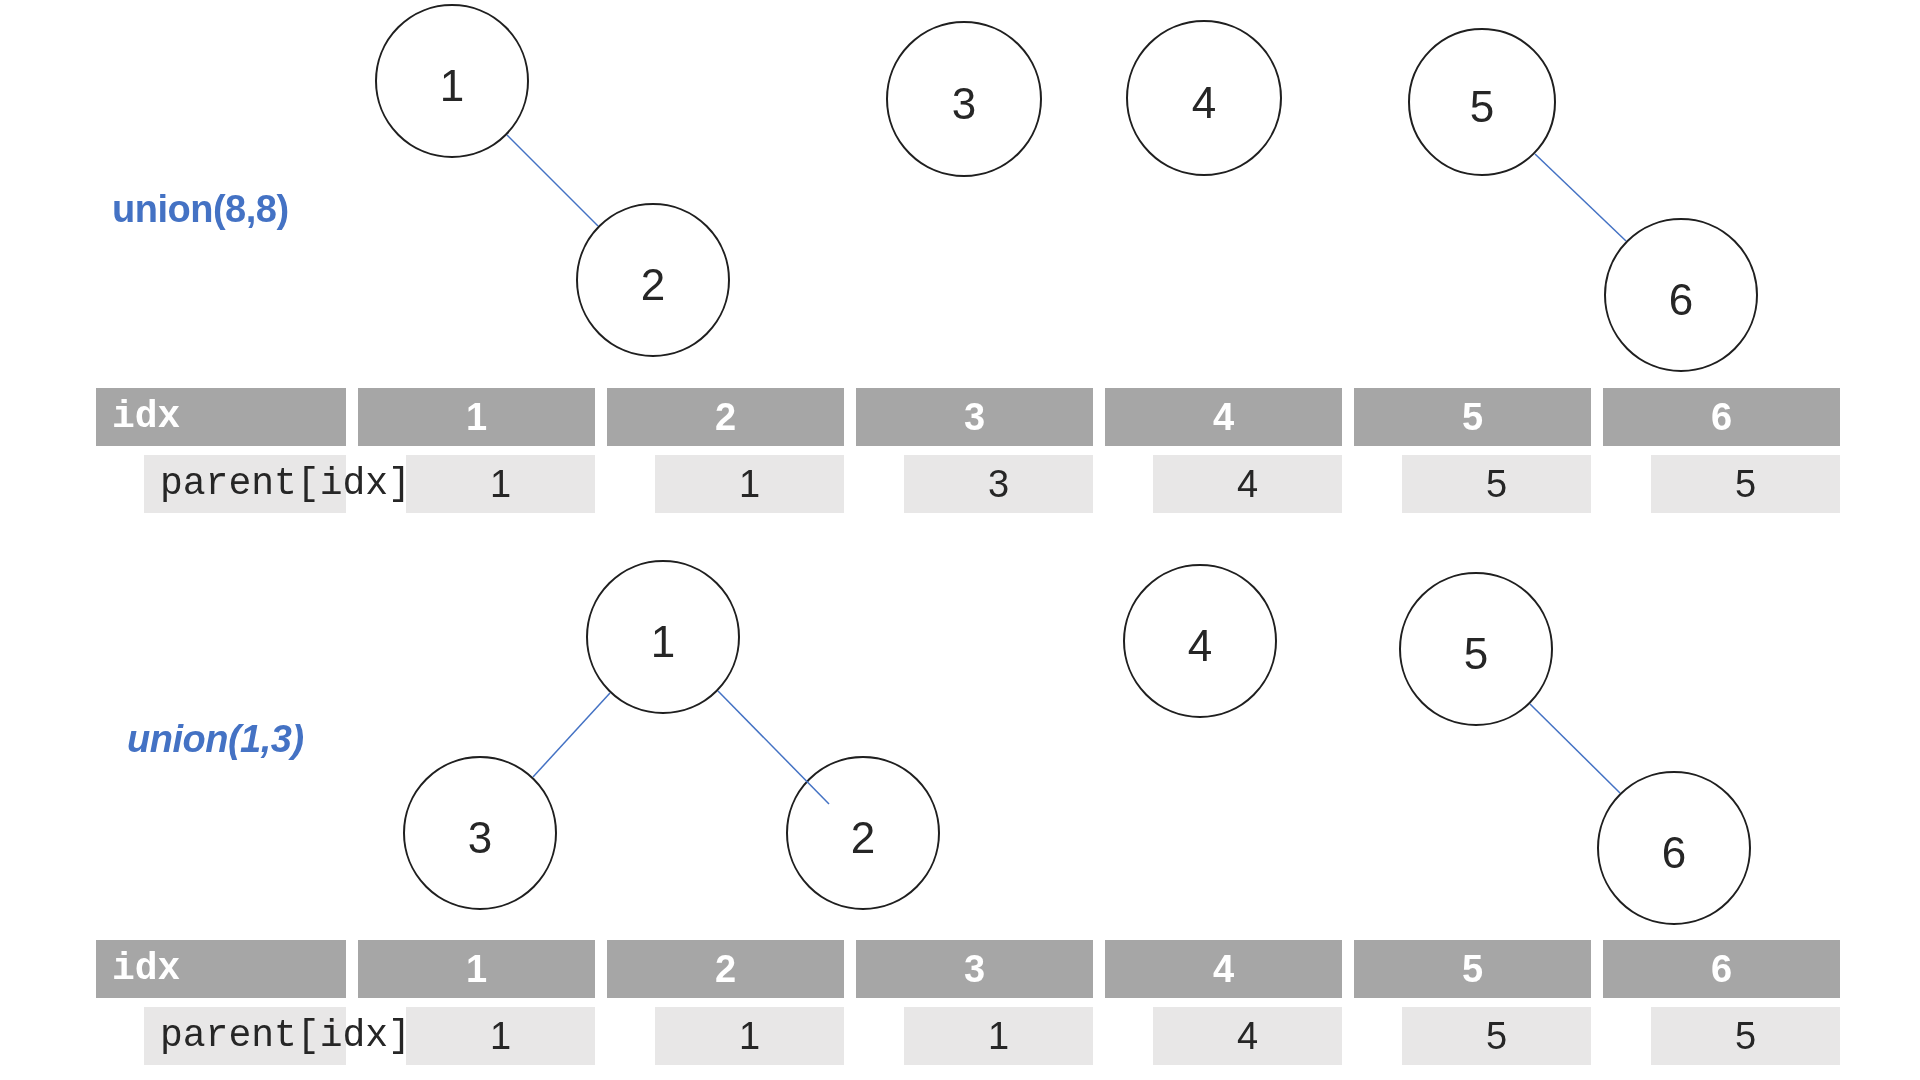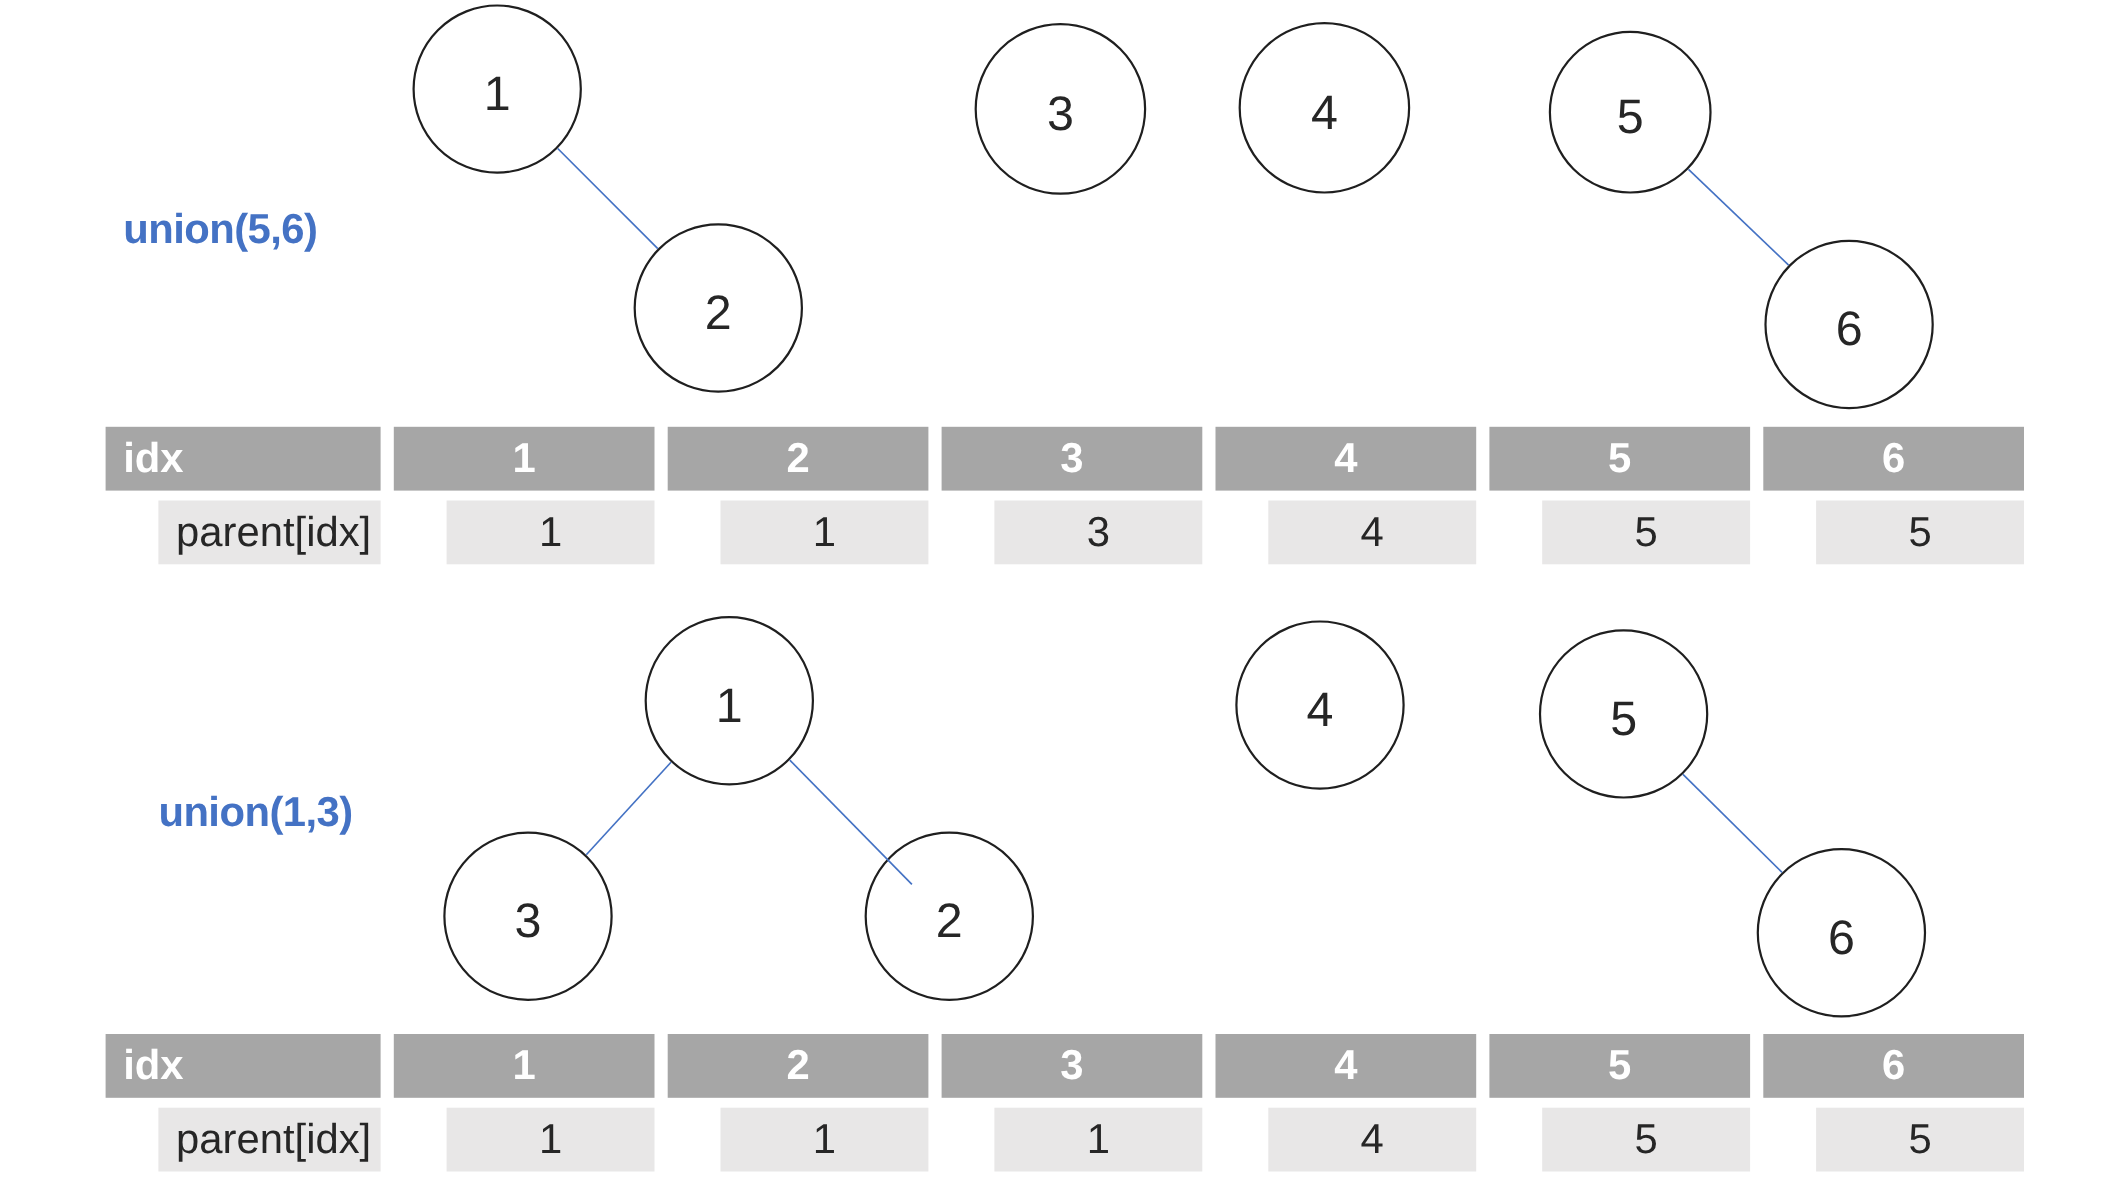--- a/index.html
+++ b/index.html
@@ -36,38 +36,38 @@
     z-index: 2; pointer-events: none;
   }
   #edges-layer line { stroke: var(--accent); stroke-width: 1.5; }
   
   .op-label {
     position: absolute; z-index: 3;
     font-size: 38px; font-weight: 700; color: var(--accent);
     letter-spacing: -0.5px; white-space: nowrap;
   }
   #label-0 { left: 112px; top: 188px; }
-  #label-1 { left: 144px; top: 718px; }
+  #label-1 { left: 127px; top: 718px; font-style: italic; }
   
   .ptable {
     position: absolute; z-index: 3;
     display: grid;
     grid-template-columns: 250px repeat(6, 237px);
     grid-auto-rows: 58px;
     column-gap: 12px; row-gap: 9px;
   }
   #table-0 { left: 96px; top: 388px; }
   #table-1 { left: 96px; top: 940px; }
   .cell {
     display: flex; align-items: center;
     font-size: 38px; line-height: 1;
   }
   .cell.head { background: var(--th-bg); color: var(--th-text); font-weight: 700; }
   .cell.val  { background: var(--row-bg); color: var(--text); margin-left: 48px; }
-  .cell.labelcell { justify-content: flex-start; padding-left: 16px; }
+  .cell.labelcell { justify-content: flex-start; padding-left: 16px; font-family: Liberation Mono, monospace; }
   .cell.numcell   { justify-content: center; }
 </style>
 </head>
 <body>
 
 <div class="canvas">
   <div id="nodes-layer">
       <div class="node" style="left: 375px; top: 4px; width: 154px; height: 154px;">
         <span>1</span>
       </div>
@@ -105,21 +105,21 @@
         <span>6</span>
       </div>
     </div>
   <svg id="edges-layer" xmlns="http://www.w3.org/2000/svg">
       <line x1="507" y1="135" x2="598" y2="226"></line>
       <line x1="1535" y1="154" x2="1626" y2="241"></line>
       <line x1="610" y1="693" x2="533" y2="777"></line>
       <line x1="718" y1="691" x2="829" y2="804"></line>
       <line x1="1530" y1="704" x2="1620" y2="793"></line>
     </svg>
-  <div class="op-label" id="label-0">union(5,6)</div>
+  <div class="op-label" id="label-0">union(8,8)</div>
   <div class="op-label" id="label-1">union(1,3)</div>
   <div class="ptable" id="table-0">
       <div class="cell head labelcell">idx</div>
       <div class="cell head numcell">1</div>
       <div class="cell head numcell">2</div>
       <div class="cell head numcell">3</div>
       <div class="cell head numcell">4</div>
       <div class="cell head numcell">5</div>
       <div class="cell head numcell">6</div>
       <div class="cell val labelcell">parent[idx]</div>

